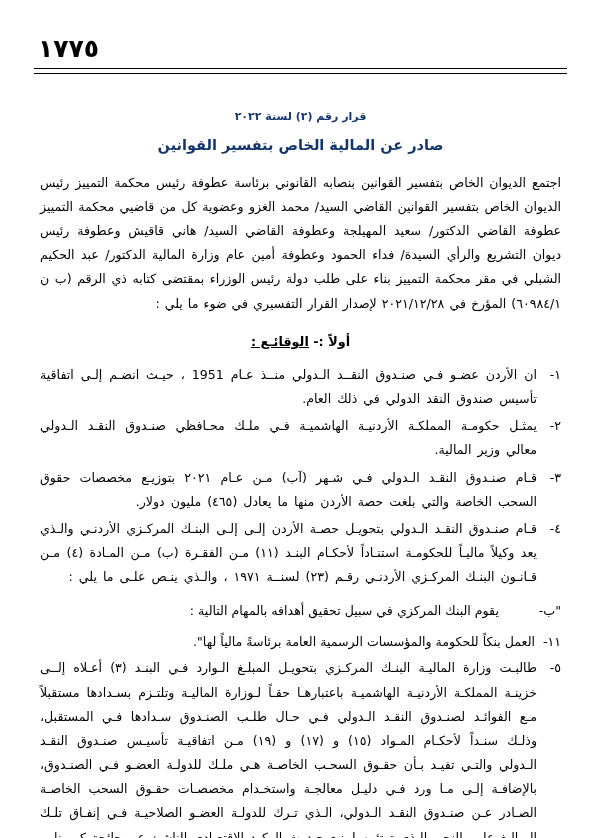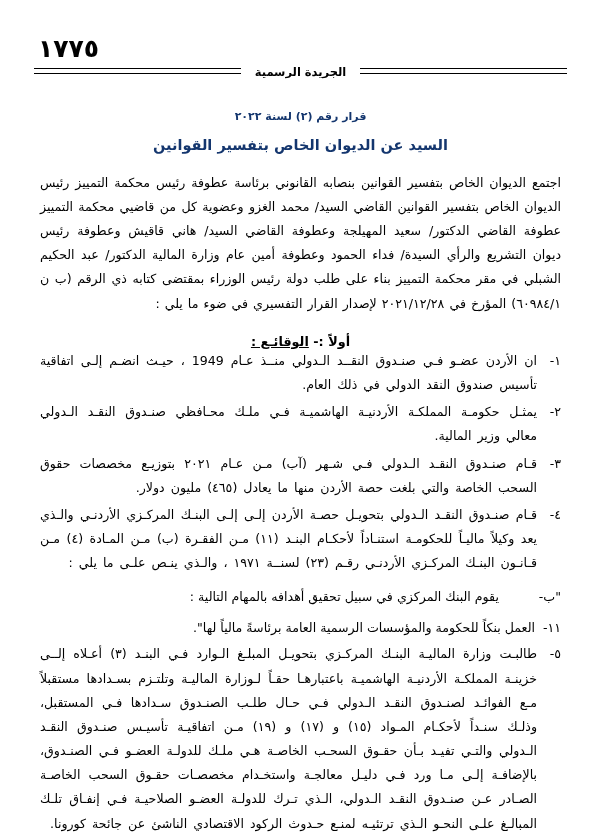--- a/index.html
+++ b/index.html
@@ -102,21 +102,21 @@
     text-justify: inter-word;
     letter-spacing: 0;
     word-spacing: 1px;
   }
   .intro {
     text-align: justify;
     word-spacing: 2.5px;
   }
   .section-head {
     margin-top: 10px;
-    margin-bottom: 0;
+    margin-bottom: 14px;
     font-size: 12.8px;
     font-weight: bold;
     text-align: center;
   }
   .section-head .uline {
     text-decoration: underline;
   }
   ol.numbered {
     list-style: none;
     margin: 0;
@@ -170,43 +170,40 @@
 <body>
 
 <div class="page">
 
   <div class="header">
     <div class="page-number">١٧٧٥</div>
     <div class="header-rules">
       <div class="rule r1"></div>
       <div class="rule r2"></div>
     </div>
-    <div class="gazette-name">
-      <span>الجريدة الرسمية</span>
-    </div>
   </div>
 
   <div class="title-block">
     <div class="doc-title">قرار رقم (٢) لسنة ٢٠٢٢</div>
-    <div class="doc-subtitle">السيد عن الديوان الخاص بتفسير القوانين</div>
+    <div class="doc-subtitle">صادر عن المالية الخاص بتفسير القوانين</div>
   </div>
 
   <div class="body">
 
     <p class="para intro">اجتمع الديوان الخاص بتفسير القوانين بنصابه القانوني برئاسة عطوفة رئيس محكمة التمييز رئيس الديوان الخاص بتفسير القوانين القاضي السيد/ محمد الغزو وعضوية كل من قاضيي محكمة التمييز عطوفة القاضي الدكتور/ سعيد المهيلجة وعطوفة القاضي السيد/ هاني قاقيش وعطوفة رئيس ديوان التشريع والرأي السيدة/ فداء الحمود وعطوفة أمين عام وزارة المالية الدكتور/ عبد الحكيم الشبلي في مقر محكمة التمييز بناء على طلب دولة رئيس الوزراء بمقتضى كتابه ذي الرقم (ب ن ٦٠٩٨٤/١) المؤرخ في ٢٠٢١/١٢/٢٨ لإصدار القرار التفسيري في ضوء ما يلي :</p>
 
     <div class="section-head">
       <span>أولاً :-</span>
       <span class="uline">الوقائـع :</span>
     </div>
 
     <ol class="numbered">
       <li>
         <span class="marker">١-</span>
-        <span class="text">ان الأردن عضـو فـي صنـدوق النقــد الـدولي منــذ عـام 1949 ، حيـث انضـم إلـى اتفاقية تأسيس صندوق النقد الدولي في ذلك العام.</span>
+        <span class="text">ان الأردن عضـو فـي صنـدوق النقــد الـدولي منــذ عـام 1951 ، حيـث انضـم إلـى اتفاقية تأسيس صندوق النقد الدولي في ذلك العام.</span>
       </li>
       <li>
         <span class="marker">٢-</span>
         <span class="text">يمثـل حكومـة المملكـة الأردنيـة الهاشميـة فـي ملـك محـافظي صنـدوق النقـد الـدولي معالي وزير المالية.</span>
       </li>
       <li>
         <span class="marker">٣-</span>
         <span class="text">قـام صنـدوق النقـد الـدولي فـي شـهر (آب) مـن عـام ٢٠٢١ بتوزيـع مخصصات حقوق السحب الخاصة والتي بلغت حصة الأردن منها ما يعادل (٤٦٥) مليون دولار.</span>
       </li>
       <li>

